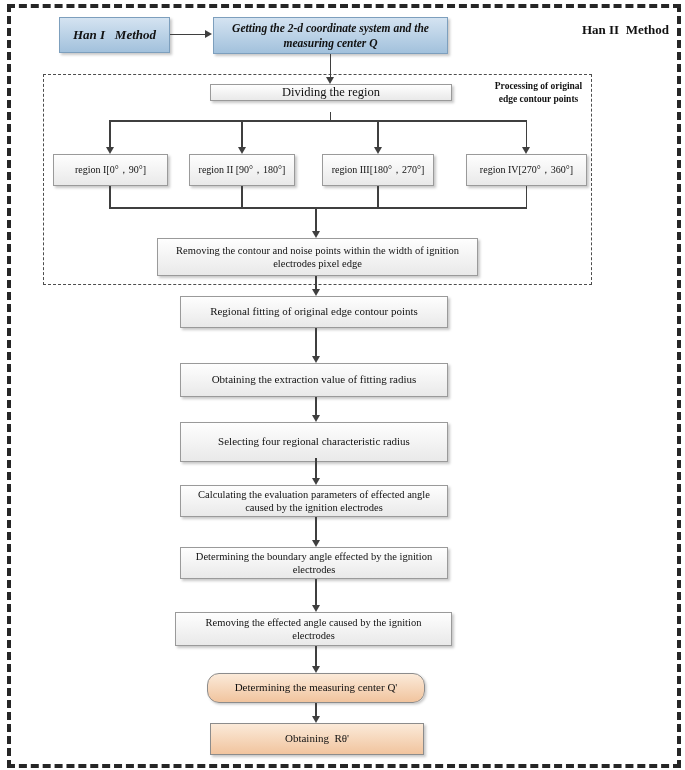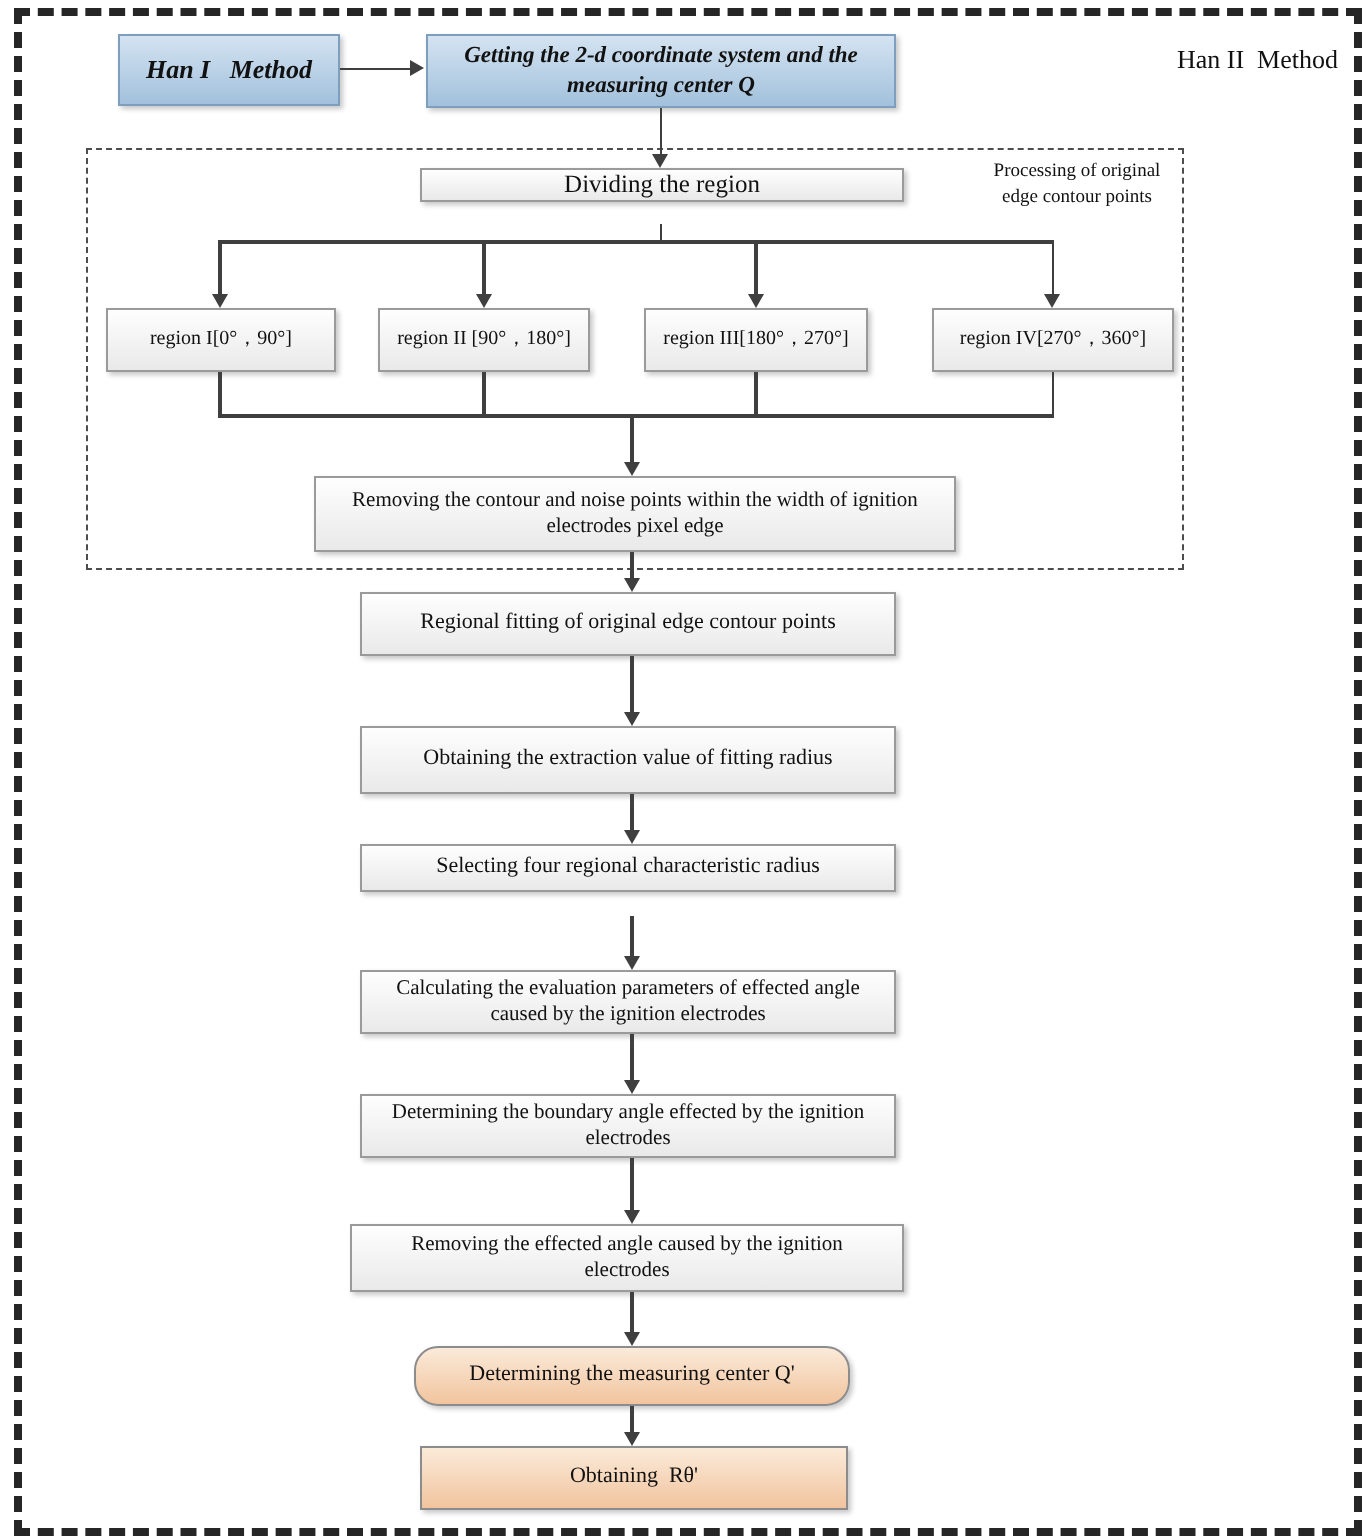--- a/index.html
+++ b/index.html
@@ -14,21 +14,21 @@
        box-shadow:1.5px 1.5px 2.5px rgba(0,0,0,.22);}
   .gray{background:linear-gradient(#fefefe,#e9e9e9);border:1px solid #9a9a9a;}
   .blue{background:linear-gradient(#d4e3f1,#a2c1dc);border:1px solid #7d9fbd;font-weight:bold;font-style:italic;}
   .orange{background:linear-gradient(#fbead9,#f1c49e);border:1px solid #8c8c8c;}
   .v{position:absolute;width:1.5px;background:#3f3f3f;}
   .h{position:absolute;height:1.5px;background:#3f3f3f;}
   .ad{position:absolute;width:0;height:0;border-left:4.5px solid transparent;
       border-right:4.5px solid transparent;border-top:7px solid #3f3f3f;}
   .ar{position:absolute;width:0;height:0;border-top:4.5px solid transparent;
       border-bottom:4.5px solid transparent;border-left:7px solid #3f3f3f;}
-  .lbl{position:absolute;font-weight:normal;}
+  .lbl{position:absolute;font-weight:bold;}
   .pre{white-space:pre;}
   .nowrap{white-space:nowrap;}
 </style>
 </head>
 <body>
 
 <div id="canvas">
 
   <div class="outer-dash"></div>
   <div class="inner-dash"></div>
@@ -101,21 +101,21 @@
   <div class="v" style="left:315px;top:328px;height:29px;"></div>
   <div class="ad" style="left:311.5px;top:356px;"></div>
 
   <div class="box gray" style="left:180px;top:363px;width:268px;height:34px;font-size:11px;padding:0 8px;">
     <span>Obtaining the extraction value of fitting radius</span>
   </div>
 
   <div class="v" style="left:315px;top:397px;height:19px;"></div>
   <div class="ad" style="left:311.5px;top:415px;"></div>
 
-  <div class="box gray" style="left:180px;top:422px;width:268px;height:24px;font-size:11px;padding:0 8px;">
+  <div class="box gray" style="left:180px;top:422px;width:268px;height:40px;font-size:11px;padding:0 8px;">
     <span>Selecting four regional characteristic radius</span>
   </div>
 
   <div class="v" style="left:315px;top:458px;height:21px;"></div>
   <div class="ad" style="left:311.5px;top:478px;"></div>
 
   <div class="box gray" style="left:180px;top:485px;width:268px;height:32px;font-size:10.5px;padding:0 6px;">
     <span>Calculating the evaluation parameters of effected angle caused by the ignition electrodes</span>
   </div>
 

